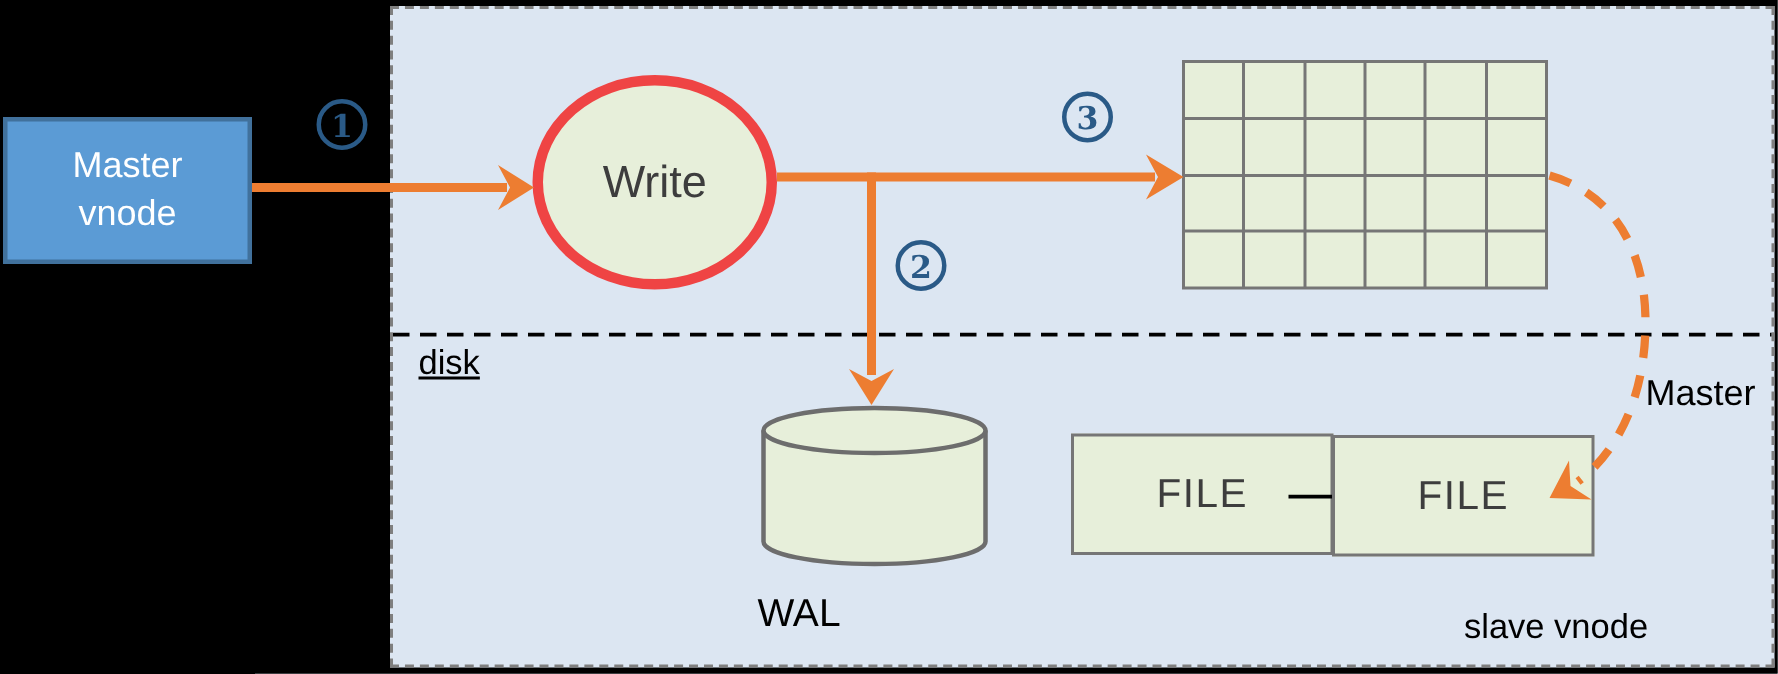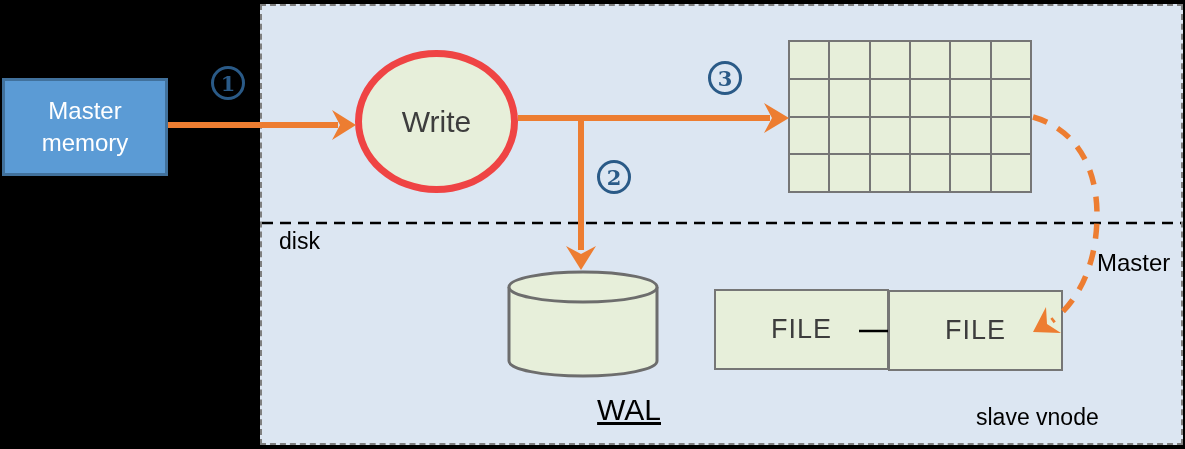--- a/index.html
+++ b/index.html
@@ -62,41 +62,41 @@
     color:var(--text-dark,#3d3d3d);font-size:27px;letter-spacing:1px;
   }
   .file1{left:714px;top:289px;}
   .file2{left:888px;top:290px;}
   
   .wal-cyl{position:absolute;left:505px;top:267px;}
   .wal-cyl .green{fill:var(--green-fill,#e7efda);stroke:#6d6d6d;stroke-width:3;}
   
   .label{position:absolute;color:#000;white-space:nowrap;}
   .memory-label{left:279px;top:196px;font-size:23px;}
-  .disk-label{left:279px;top:228px;font-size:23px;}
-  .wal-label{left:505px;top:393px;width:156px;text-align:right;font-size:30px;text-decoration:underline;}
+  .disk-label{left:279px;top:228px;font-size:23px;text-decoration:underline;}
+  .wal-label{left:505px;top:393px;width:156px;text-align:left;font-size:26px;}
   .flush-label{left:1097px;top:249px;font-size:24px;}
   .slave-label{left:976px;top:404px;font-size:23px;}
   
   .overlay{position:absolute;left:0;top:0;pointer-events:none;}
   .divider{stroke:#000;stroke-width:2.5;stroke-dasharray:11 7;fill:none;}
   .connector{stroke:#000;stroke-width:2.5;fill:none;}
   .arrow-shaft{stroke:var(--arrow-orange,#ed7d31);stroke-width:6;fill:none;}
   .arrow-head{fill:var(--arrow-orange,#ed7d31);stroke:none;}
   .flush-curve{stroke:var(--arrow-orange,#ed7d31);stroke-width:5.5;stroke-dasharray:15 12;fill:none;}
 </style>
 </head>
 <body>
 
 <div id="canvas">
 
   <div class="panel"></div>
 
   <div class="master">
-    <span>Master memory</span>
+    <span>Master vnode</span>
   </div>
 
   <div class="write">
     <span>Write</span>
   </div>
 
   <div class="memgrid" style="grid-template-columns: repeat(6, 1fr); grid-template-rows: repeat(4, 1fr);">
       <div class="cell"></div>
       <div class="cell"></div>
       <div class="cell"></div>

